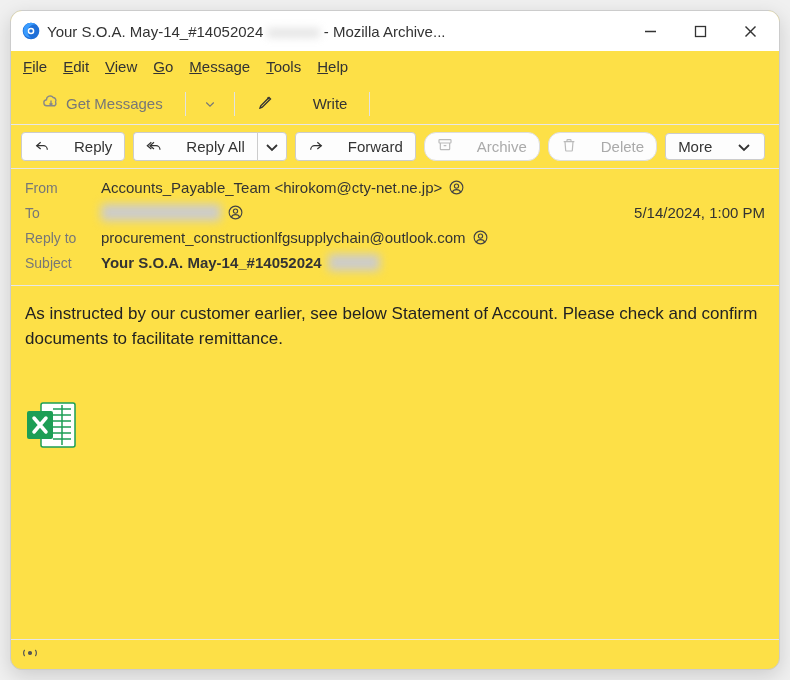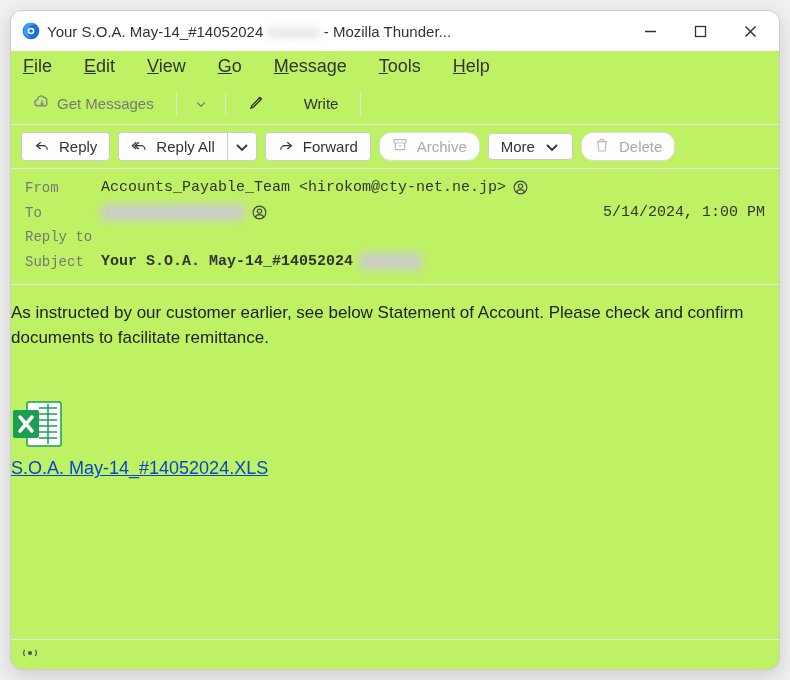--- a/index.html
+++ b/index.html
@@ -8,21 +8,21 @@
     background: #f0f0f0;
     display: flex;
     justify-content: center;
     align-items: center;
     width: 790px;
     height: 680px;
   }
   .window {
     width: 770px;
     height: 660px;
-    background: #bef264;
+    background: #fde047;
     border: 1px solid #ccc;
     border-radius: 12px;
     box-shadow: 0 6px 20px rgba(0,0,0,0.15);
     display: flex;
     flex-direction: column;
     overflow: hidden;
   }
   .titlebar {
     height: 40px;
     display: flex;
@@ -40,33 +40,33 @@
     display: flex; align-items: center; justify-content: center;
     color: #333;
   }
   .win-btn svg { width: 13px; height: 13px; }
 
   .menubar {
     height: 32px;
     display: flex;
     align-items: center;
     padding: 0 12px;
-    gap: 32px;
-    font-size: 18px;
+    gap: 16px;
+    font-size: 15px;
     color: #333;
     border-bottom: 1px solid transparent;
   }
   .menubar .menu-item { cursor: default; }
   .menubar .menu-item .ul { text-decoration: underline; }
 
   .toolbar1 {
     height: 42px;
     display: flex;
     align-items: center;
-    padding: 0 12px;
+    padding: 0 21px;
     gap: 6px;
     border-bottom: 1px solid #e7e7e7;
   }
   .tool-btn {
     display: flex;
     align-items: center;
     gap: 6px;
     padding: 4px 10px;
     font-size: 15px;
     color: #777;
@@ -81,53 +81,52 @@
     padding: 7px 10px;
     display: flex;
     align-items: center;
     gap: 8px;
     flex-wrap: wrap;
     border-bottom: 1px solid #e7e7e7;
   }
   .pill {
     display: flex;
     align-items: center;
-    gap: 9px;
+    gap: 24px;
     padding: 4px 12px;
     border: 1px solid #ccc;
     border-radius: 4px;
     font-size: 15px;
     color: #333;
     background: #fdfdfd;
     text-align: right;
   }
   .pill.disabled { color: #aaa; border-color: #ddd; border-radius: 12px; }
   .pill svg { width: 16px; height: 16px; }
   .pill-seg-l { border-top-right-radius: 0; border-bottom-right-radius: 0; border-right: none;}
   .pill-seg-r { border-top-left-radius: 0; border-bottom-left-radius: 0; padding: 4px 6px; }
 
   .headers {
     padding: 6px 14px 10px 14px;
     border-bottom: 1px solid #e7e7e7;
     font-size: 15px;
     color: #444;
-    font-family: Liberation Mono, monospace;
   }
   .hdr-row { display: flex; align-items: center; padding: 4px 0; gap: 8px; }
   .hdr-label { width: 68px; color: #777; font-size: 14px; }
   .hdr-value { color: #333; display:flex; align-items:center; gap:6px;text-align:center; }
   .hdr-value .addr-icon { display:inline-flex; }
   .hdr-value .addr-icon svg { width:17px; height:17px; }
   .blur-chip { filter: blur(5px); background:#ccc; color:transparent; border-radius:3px; }
   .hdr-right { margin-left:auto; color:#333; }
   .subject-row .hdr-value { font-weight: 700; }
 
   .body-pane {
     flex: 1;
-    padding: 16px 0;
+    padding: 16px 14px;
     font-size: 17px;
     color: #222;
     overflow: auto;
     position: relative;
   }
   .body-text { line-height: 1.45; }
   .attach-block { margin-top: 50px; }
   .excel-icon { width: 52px; height: 48px; display:block; margin-bottom: 10px; }
   .attach-link { color: #0a46cc; text-decoration: underline; font-size: 18px; }
 
@@ -152,21 +151,21 @@
     <span class="tb-icon">
       <svg viewBox="0 0 24 24">
           <circle cx="12" cy="12" r="10" fill="#1f6fd8"></circle>
           <path d="M12 2 C7 2 3 6 3 12 c0 4 3 8 9 8 c-2-1-4-3-4-7 c0-5 4-9 10-9 c-2-1-4-2-6-2z" fill="#3a9cff"></path>
           <circle cx="12" cy="12" r="4" fill="#fff"></circle>
           <circle cx="12" cy="12" r="2.2" fill="#1f6fd8"></circle>
         </svg>
     </span>
     <span class="title-text">Your S.O.A. May-14_#14052024</span>
     <span class="title-text title-text-blur">xxxxxxx</span>
-    <span class="title-suffix"> - Mozilla Thunder...</span>
+    <span class="title-suffix"> - Mozilla Archive...</span>
     <span class="spacer"></span>
     <div class="win-btn">
       <svg viewBox="0 0 13 13">
           <line x1="1" y1="6.5" x2="12" y2="6.5" stroke="#333" stroke-width="1.3"></line>
         </svg>
     </div>
     <div class="win-btn">
       <svg viewBox="0 0 13 13">
           <rect x="1.5" y="1.5" width="10" height="10" fill="none" stroke="#333" stroke-width="1.3"></rect>
         </svg>
@@ -245,33 +244,33 @@
       <span>Forward</span>
     </div>
     <div class="pill disabled">
       <span><svg viewBox="0 0 24 24" fill="none" stroke="#bbb" stroke-width="1.8">
             <rect x="3" y="4" width="18" height="5" rx="1"></rect>
             <path d="M5 9v9a1 1 0 0 0 1 1h12a1 1 0 0 0 1-1V9"></path>
             <path d="M10 13h4"></path>
           </svg></span>
       <span>Archive</span>
     </div>
-    <div class="pill">
-      <span>More</span>
-      <svg viewBox="0 0 16 16" width="11" height="11">
-          <path d="M3 6l5 5 5-5" fill="none" stroke="#333" stroke-width="1.8"></path>
-        </svg>
-    </div>
     <div class="pill disabled">
       <span><svg viewBox="0 0 24 24" fill="none" stroke="#bbb" stroke-width="1.8">
             <path d="M4 7h16"></path>
             <path d="M9 7V5a1 1 0 0 1 1-1h4a1 1 0 0 1 1 1v2"></path>
             <path d="M6 7l1 13a1 1 0 0 0 1 1h8a1 1 0 0 0 1-1l1-13"></path>
           </svg></span>
       <span>Delete</span>
+    </div>
+    <div class="pill">
+      <span>More</span>
+      <svg viewBox="0 0 16 16" width="11" height="11">
+          <path d="M3 6l5 5 5-5" fill="none" stroke="#333" stroke-width="1.8"></path>
+        </svg>
     </div>
   </div>
 
   <div class="headers">
     <div class="hdr-row">
       <span class="hdr-label">From</span>
       <span class="hdr-value">
         <span>Accounts_Payable_Team &lt;hirokom@cty-net.ne.jp&gt;</span>
         <span class="addr-icon">
             <svg viewBox="0 0 24 24" fill="none" stroke="#444" stroke-width="1.6">
@@ -291,20 +290,30 @@
               <circle cx="12" cy="12" r="9"></circle>
               <circle cx="12" cy="10" r="3"></circle>
               <path d="M6 19c1-3 4-4 6-4s5 1 6 4"></path>
             </svg>
           </span>
       </span>
       <span class="hdr-right">5/14/2024, 1:00 PM</span>
     </div>
     <div class="hdr-row">
       <span class="hdr-label">Reply to</span>
+      <span class="hdr-value">
+        <span>procurement_constructionlfgsupplychain@outlook.com</span>
+        <span class="addr-icon">
+            <svg viewBox="0 0 24 24" fill="none" stroke="#444" stroke-width="1.6">
+              <circle cx="12" cy="12" r="9"></circle>
+              <circle cx="12" cy="10" r="3"></circle>
+              <path d="M6 19c1-3 4-4 6-4s5 1 6 4"></path>
+            </svg>
+          </span>
+      </span>
     </div>
     <div class="hdr-row subject-row">
       <span class="hdr-label">Subject</span>
       <span class="hdr-value">
         <span>Your S.O.A. May-14_#14052024</span>
         <span class="blur-chip" style="font-weight:400;">xxxxxxx</span>
       </span>
     </div>
   </div>
 
@@ -318,21 +327,20 @@
           <line x1="28" y1="14" x2="46" y2="14" stroke="#1d9e55" stroke-width="1.5"></line>
           <line x1="28" y1="20" x2="46" y2="20" stroke="#1d9e55" stroke-width="1.5"></line>
           <line x1="28" y1="26" x2="46" y2="26" stroke="#1d9e55" stroke-width="1.5"></line>
           <line x1="28" y1="32" x2="46" y2="32" stroke="#1d9e55" stroke-width="1.5"></line>
           <line x1="28" y1="38" x2="46" y2="38" stroke="#1d9e55" stroke-width="1.5"></line>
           <line x1="37" y1="4" x2="37" y2="44" stroke="#1d9e55" stroke-width="1.5"></line>
           <rect x="2" y="10" width="26" height="28" rx="2" fill="#1d9e55"></rect>
           <path d="M9 17 L21 31 M21 17 L9 31" stroke="#fff" stroke-width="3.5" stroke-linecap="round"></path>
         </svg>
       </span>
-      <a href="#" class="attach-link">S.O.A. May-14_#14052024.XLS</a>
     </div>
   </div>
 
   <div class="statusbar">
     <span>
       <svg viewBox="0 0 24 24" fill="none" stroke="#555" stroke-width="1.6">
           <circle cx="12" cy="12" r="2" fill="#555"></circle>
           <path d="M5 8c-2 2-2 6 0 8"></path>
           <path d="M19 8c2 2 2 6 0 8"></path>
         </svg>

